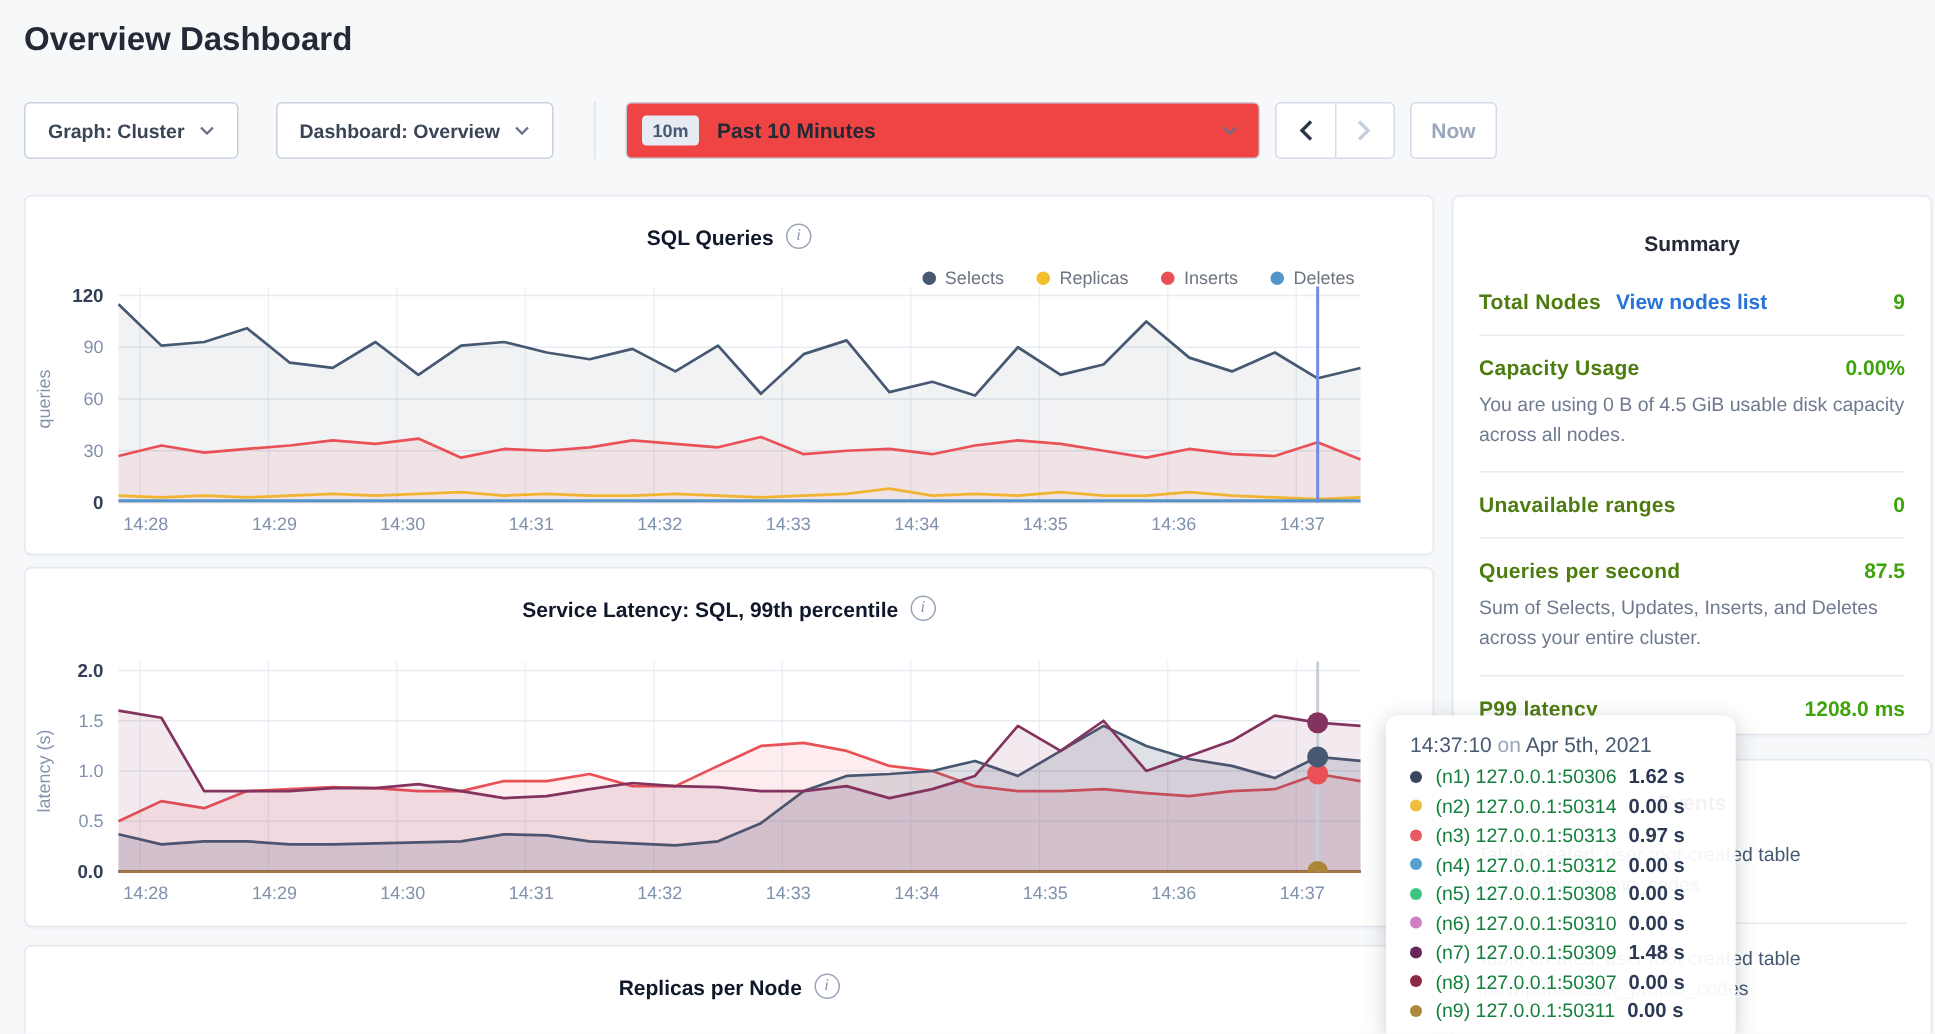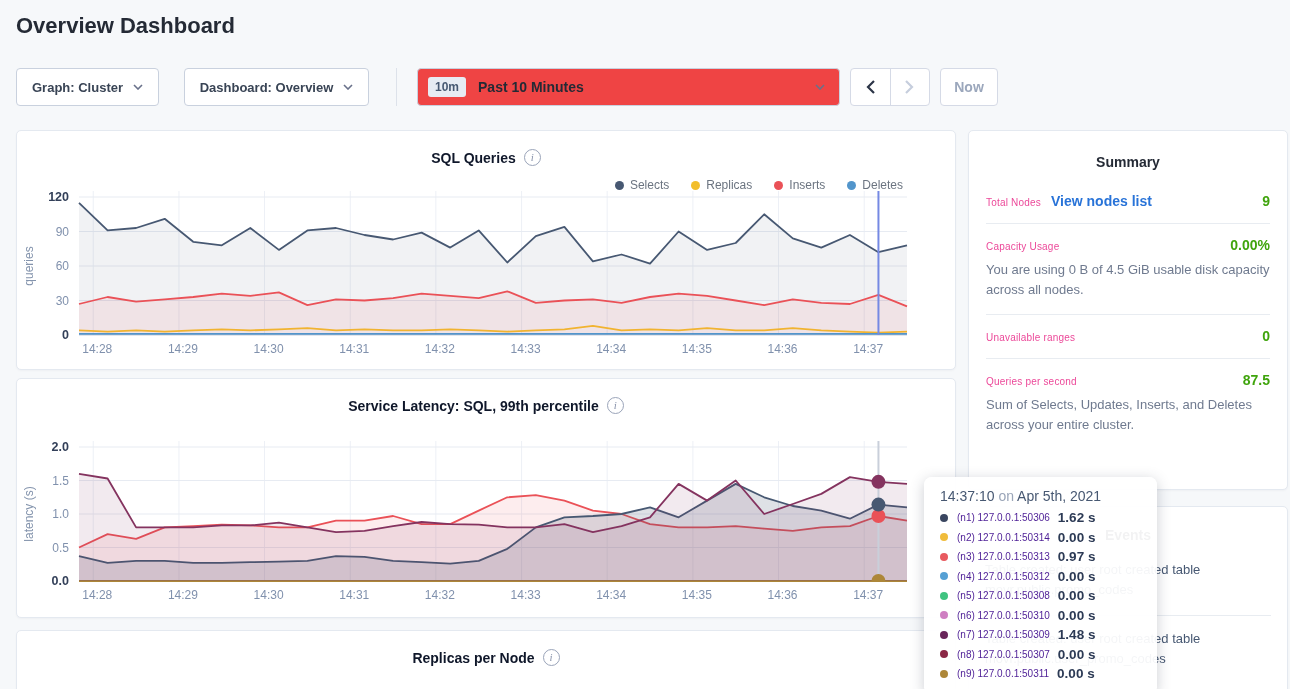--- a/index.html
+++ b/index.html
@@ -66,21 +66,21 @@
   text.ytick { font-size:12px; fill:#8091ad; }
   text.ytick.bold { font-weight:bold; fill:#334059; font-size:12.5px; }
   text.axis-unit { font-size:12px; fill:#8494ad; }
 
   
   .sum-title { text-align:center; font-size:14px; font-weight:bold; color:#242a35; padding:23px 0 10px; }
   .sum-body { padding:0 17px; }
   .sum-row { border-bottom:1px solid #e8ecf1; padding:13px 0 14px; }
   .sum-row:last-child { border-bottom:none; }
   .sum-head { display:flex; align-items:baseline; }
-  .sum-label { font-size:10px; font-weight:normal; color:#ec4899; letter-spacing:.2px; }
+  .sum-label { font-size:14px; font-weight:bold; color:#4d7c0f; letter-spacing:.2px; }
   .sum-link { font-size:14px; font-weight:bold; color:var(--link-blue); margin-left:10px; cursor:pointer; }
   .sum-value { margin-left:auto; font-size:14px; font-weight:bold; color:var(--value-green); }
   .sum-desc { font-size:13px; color:#6f7a8f; line-height:1.55; margin-top:7px; }
 
   
   .events-title { text-align:center; font-size:14px; font-weight:bold; color:#242a35; padding:20px 0 4px; }
   .events-body { padding:0 16px; }
   .event-item { font-size:13px; color:#475872; line-height:1.55; padding:13px 0 15px; border-bottom:1px solid #e8ecf1; }
   .event-item:last-child { border-bottom:none; }
 
@@ -88,21 +88,21 @@
   .tooltip {
     position:absolute; left:924px; top:477px; width:233px; z-index:10;
     background:rgba(255,255,255,.94); border-radius:8px;
     box-shadow:0 3px 14px rgba(50,60,80,.25);
     padding:11px 16px 13px;
   }
   .tt-head { font-size:14px; color:#475872; margin-bottom:6px; }
   .tt-head .muted { color:#9aa5b8; }
   .tt-row { display:flex; align-items:center; margin-top:4.5px; }
   .tt-dot { width:8px; height:8px; border-radius:50%; margin-right:9px; flex:none; }
-  .tt-label { font-size:10px; color:#4c1d95; white-space:nowrap; }
+  .tt-label { font-size:13px; color:#15803d; white-space:nowrap; }
   .tt-value { font-size:13.5px; font-weight:bold; color:#2c3a55; margin-left:8px; white-space:nowrap; }
 </style>
 </head>
 <body>
 
 <div class="page-title">Overview Dashboard</div>
 
 <div class="dd" id="dd-graph">
   <span>Graph: Cluster</span>
   <svg width="10" height="6">
@@ -298,20 +298,26 @@
         <span class="sum-value">0</span>
       </div>
     </div>
     <div class="sum-row">
       <div class="sum-head">
         <span class="sum-label">Queries per second</span>
         <span class="sum-value">87.5</span>
       </div>
       <div class="sum-desc">Sum of Selects, Updates, Inserts, and Deletes across your entire cluster.</div>
     </div>
+    <div class="sum-row">
+      <div class="sum-head">
+        <span class="sum-label">P99 latency</span>
+        <span class="sum-value">1208.0 ms</span>
+      </div>
+    </div>
   </div>
 </div>
 
 <div class="panel" id="panel-events">
   <div class="events-title">Events</div>
   <div class="events-body" id="events-list">
       <div class="event-item">Table created: user root created table movr.public.promo_codes</div>
       <div class="event-item">Table created: user root created table movr.public.user_promo_codes</div>
     </div>
 </div>

